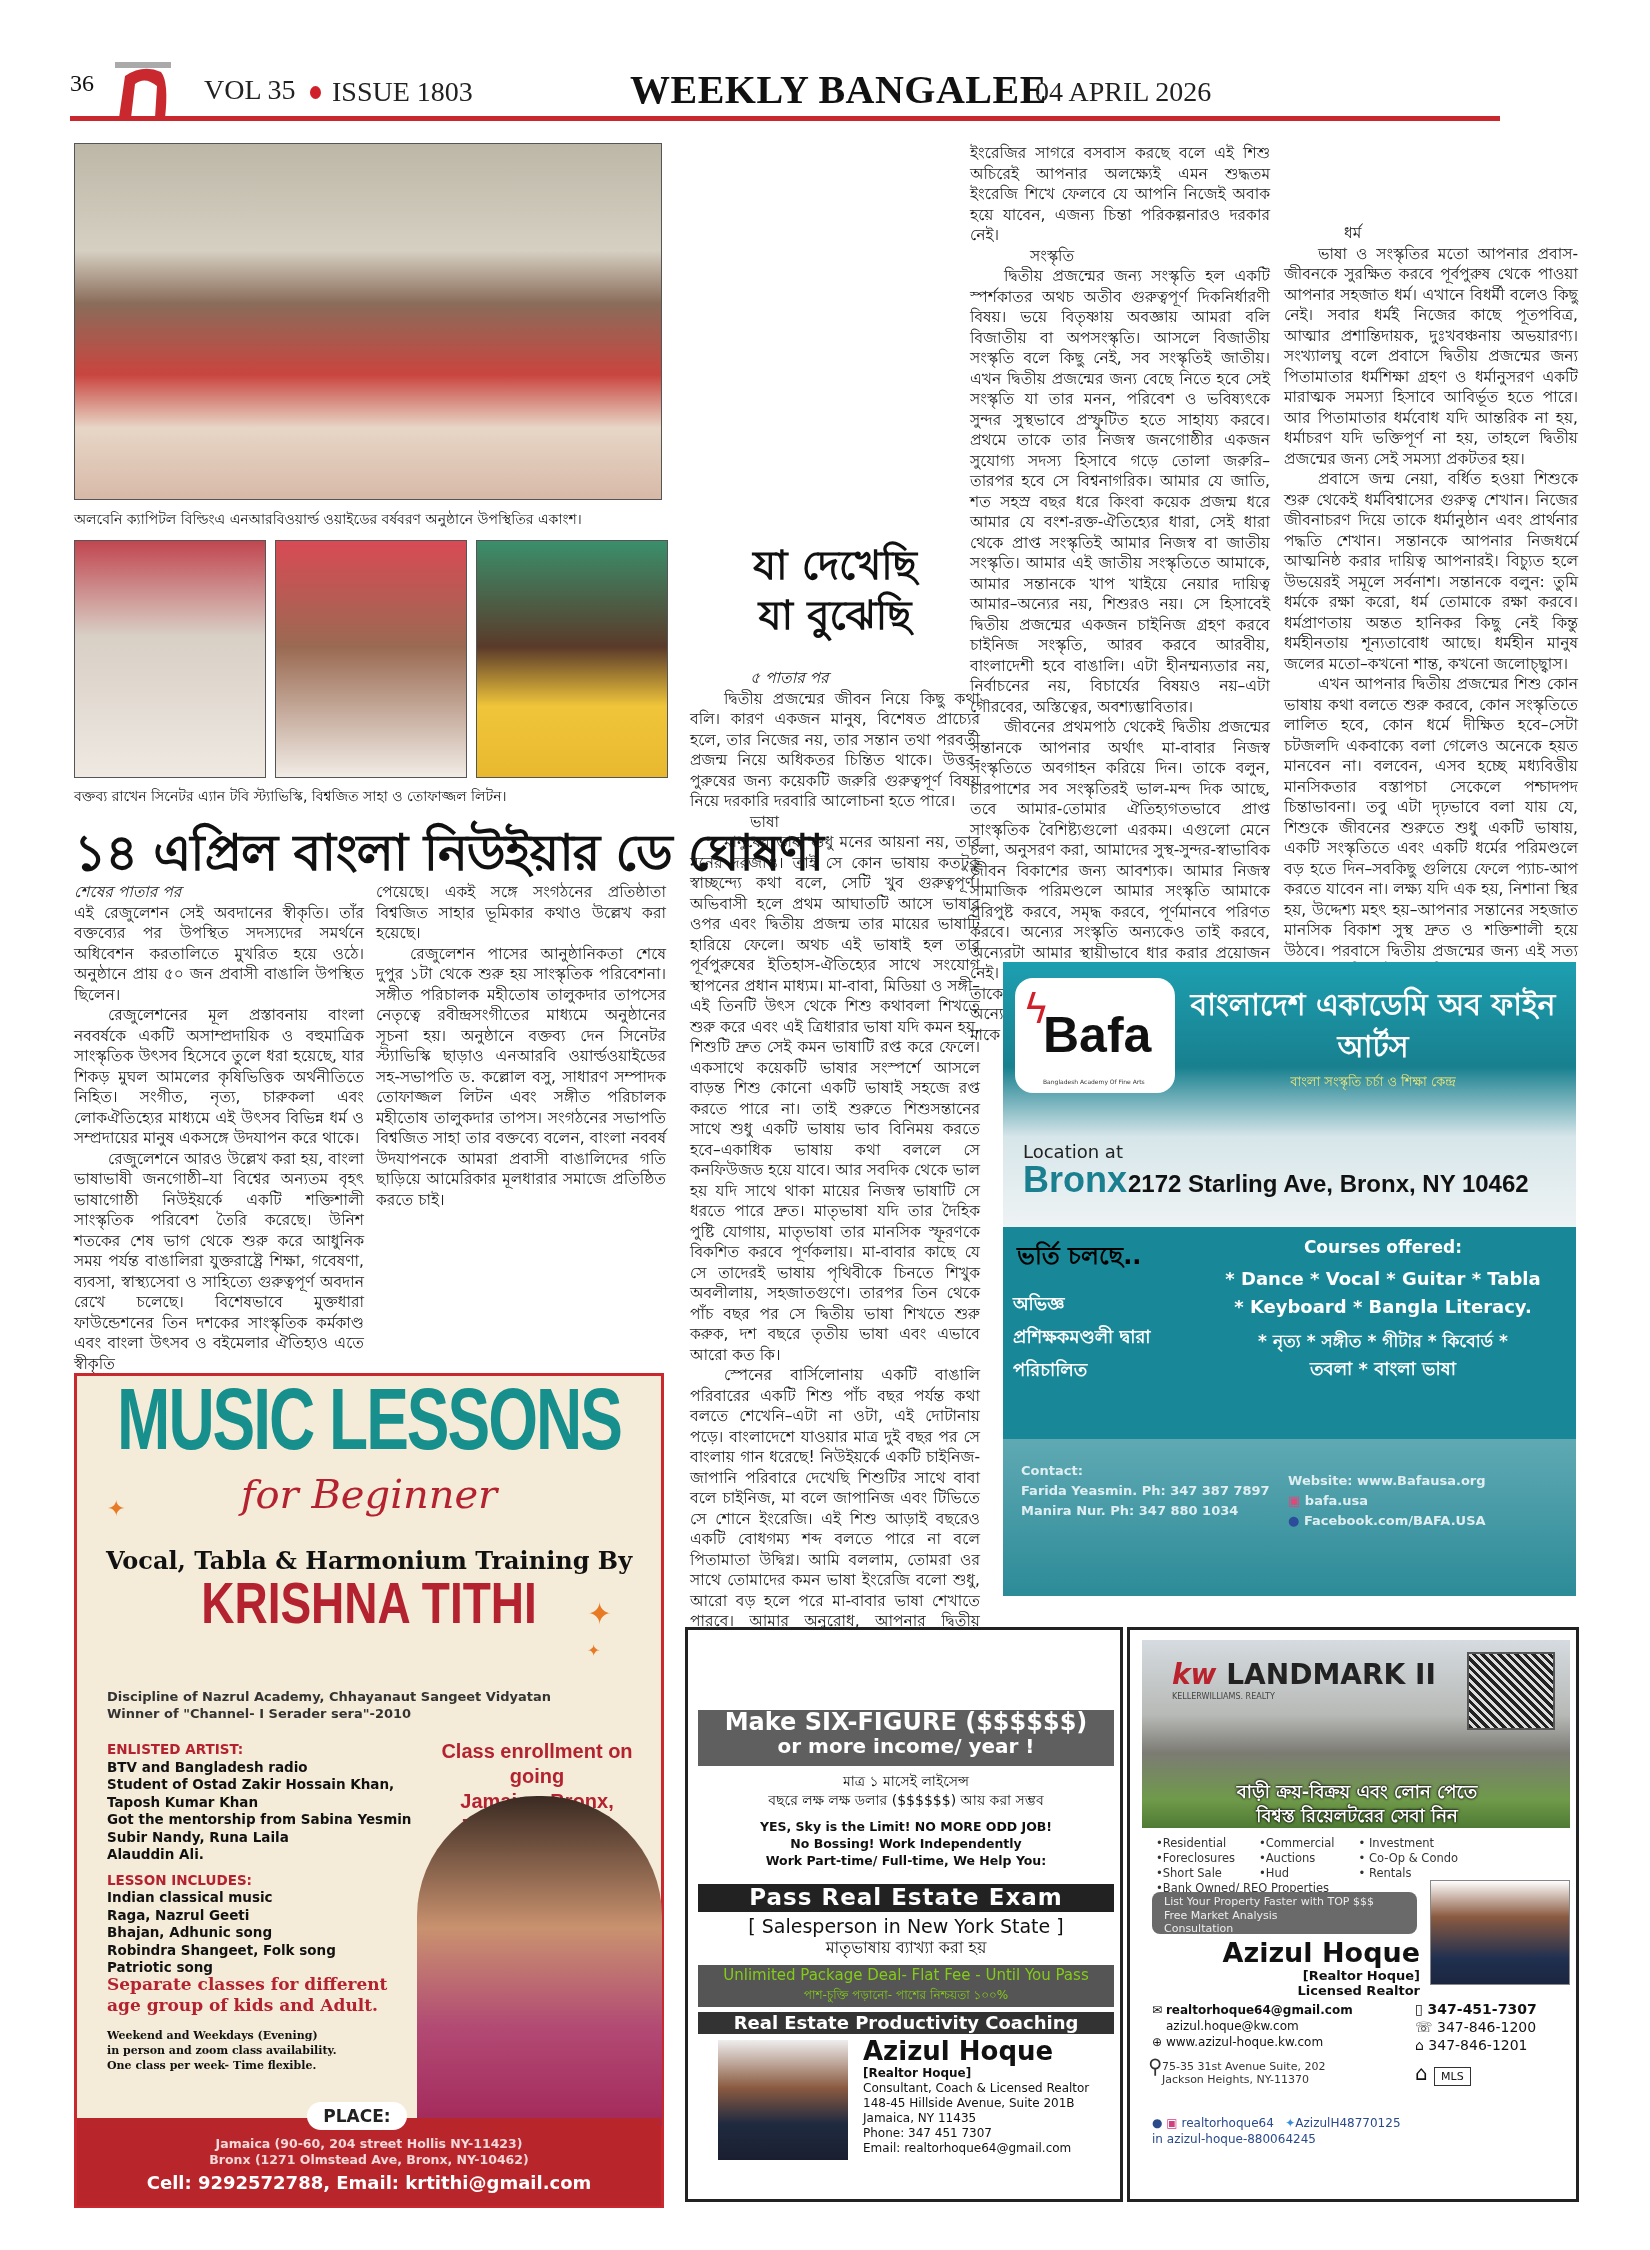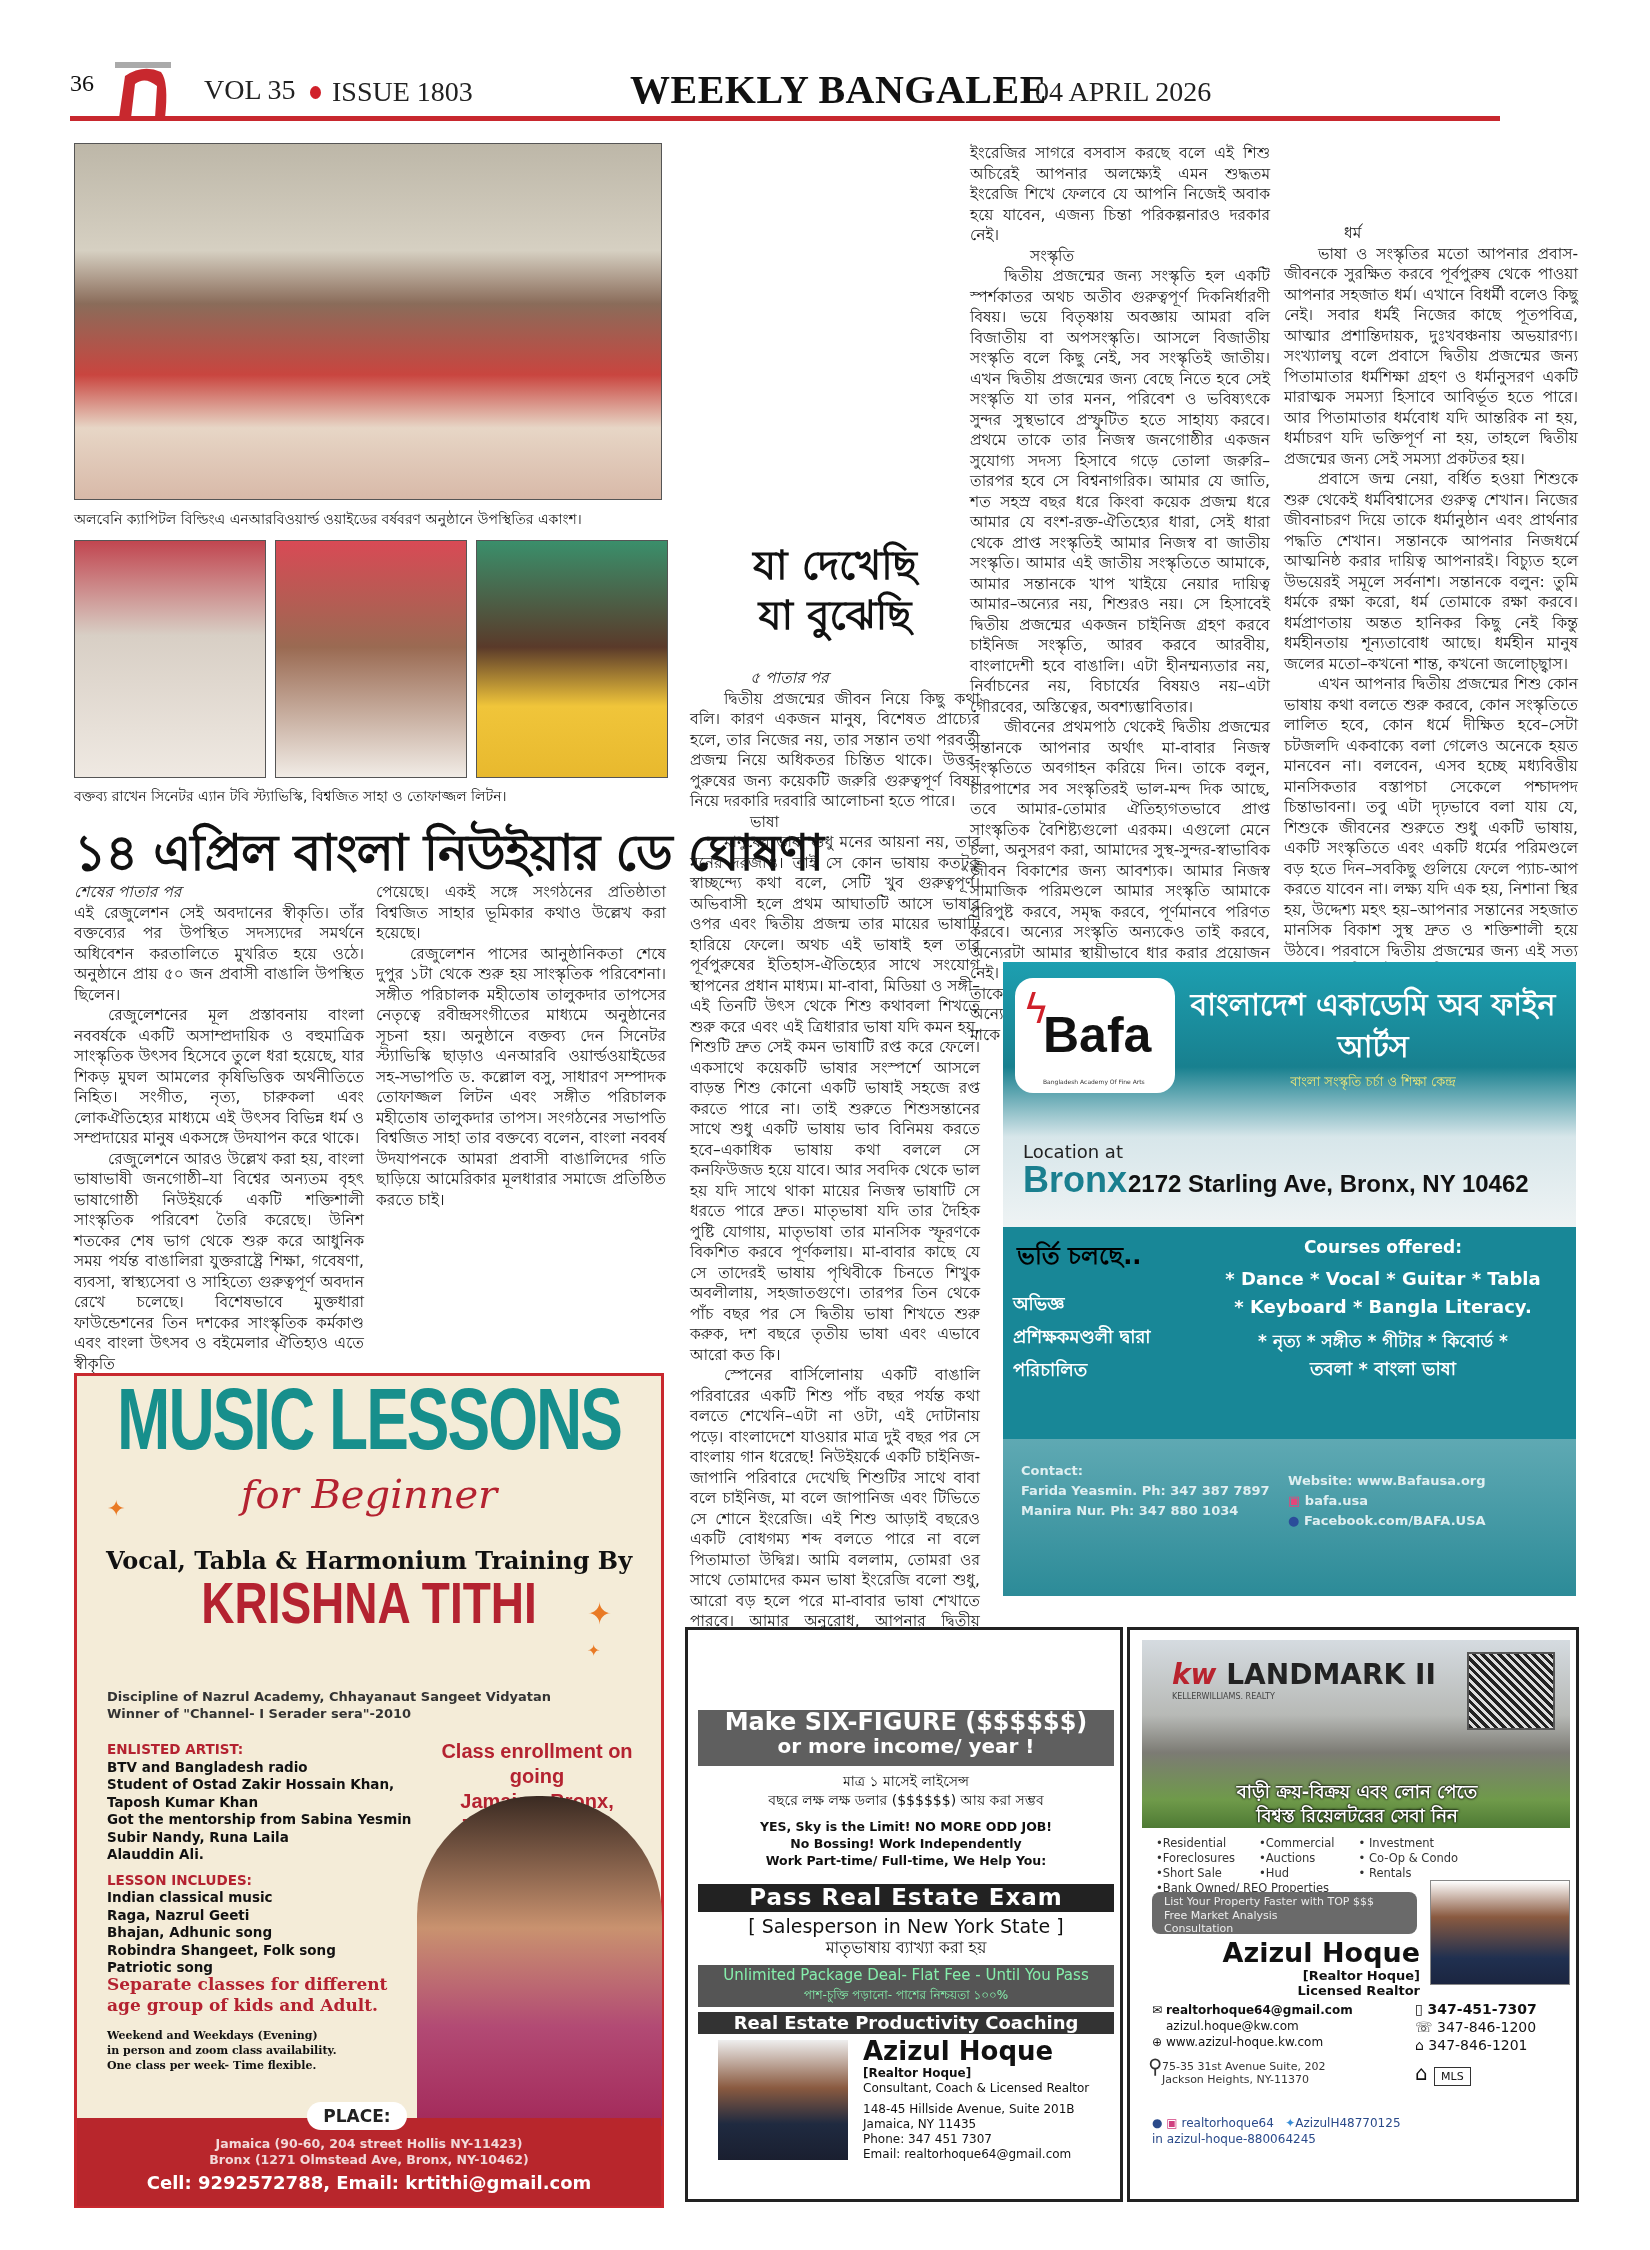--- a/index.html
+++ b/index.html
@@ -82,21 +82,21 @@
 #r1{top:8px;height:70px;background:#3a3a3a;color:#fff}
 #r1 .a{font-size:30px;font-weight:bold;letter-spacing:1px}
 #r1 .b{font-size:20px;margin-top:-2px}
 #r2{top:80px;height:56px;background:#5f5f5f;color:#fff;line-height:24px}
 #r2 .a{font-size:24px;font-weight:bold}
 #r2 .b{font-size:20px;font-weight:bold}
 #r3{top:142px;font-size:14px;line-height:19px}
 #r4{top:188px;font-size:12.5px;font-weight:bold;line-height:17px}
 #r5{top:254px;height:28px;background:#222;color:#fff;font-size:23px;font-weight:bold;letter-spacing:1px}
 #r6{top:285px;font-size:19px;line-height:22px}
-#r7{top:335px;height:42px;background:#555;color:#86efac;font-size:15px;line-height:20px}
+#r7{top:335px;height:42px;background:#555;color:#84cc16;font-size:15px;line-height:20px}
 #r8{top:382px;height:22px;background:#333;color:#fff;font-size:18px;font-weight:bold}
 #r-photo{left:30px;top:410px;width:130px;height:120px;background:linear-gradient(180deg,#eee 0%,#8a5a40 40%,#1f2a40 70%,#1a1f30 100%)}
 #r-info{left:175px;top:406px;text-align:left;font-size:12px;line-height:15px}
 #r-info .n{font-size:26px;font-weight:bold;line-height:30px}
 
 #kw{left:1127px;top:1627px;width:452px;height:575px;border:3px solid #222;background:#fff}
 #kw-img{left:12px;top:10px;width:428px;height:188px;background:linear-gradient(180deg,#d5dbe0 0%,#b7b9b6 40%,#7c7b74 60%,#6f9a4a 85%,#4e7a34 100%)}
 #kw-logo{left:30px;top:18px;font-size:28px;font-weight:bold;color:#222}
 #kw-logo .k{color:#b8232e;font-style:italic}
 #kw-sub{left:30px;top:52px;font-size:8px;color:#444}
@@ -287,21 +287,21 @@
   <div id="r7" class="rb">
     <div>Unlimited Package Deal- Flat Fee - Until You Pass</div>
     <div style="font-size:12px">পাশ-চুক্তি পড়ানো- পাশের নিশ্চয়তা ১০০%</div>
   </div>
   <div id="r8" class="rb">Real Estate Productivity Coaching</div>
   <div id="r-photo" class="abs"></div>
   <div id="r-info" class="abs">
     <div class="n">Azizul Hoque</div>
     <div style="font-weight:bold">[Realtor Hoque]</div>
     <div>Consultant, Coach &amp; Licensed Realtor</div>
-    <div style="margin-top:6px">148-45 Hillside Avenue, Suite 201B</div>
+    <div style="">148-45 Hillside Avenue, Suite 201B</div>
     <div>Jamaica, NY 11435</div>
     <div>Phone: 347 451 7307</div>
     <div>Email: realtorhoque64@gmail.com</div>
   </div>
 </div>
 
 <div id="kw" class="abs">
   <div id="kw-img" class="abs">
     <div id="kw-logo" class="abs"><span class="k">kw</span> <span>LANDMARK II</span></div>
     <div id="kw-sub" class="abs">KELLERWILLIAMS. REALTY</div>

